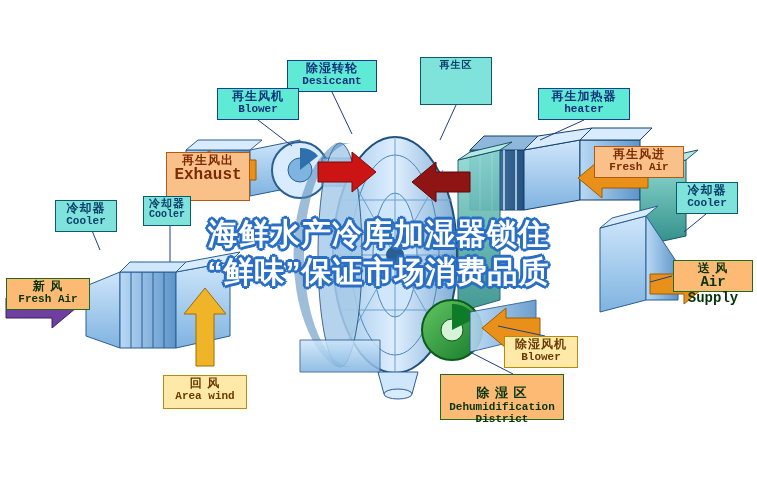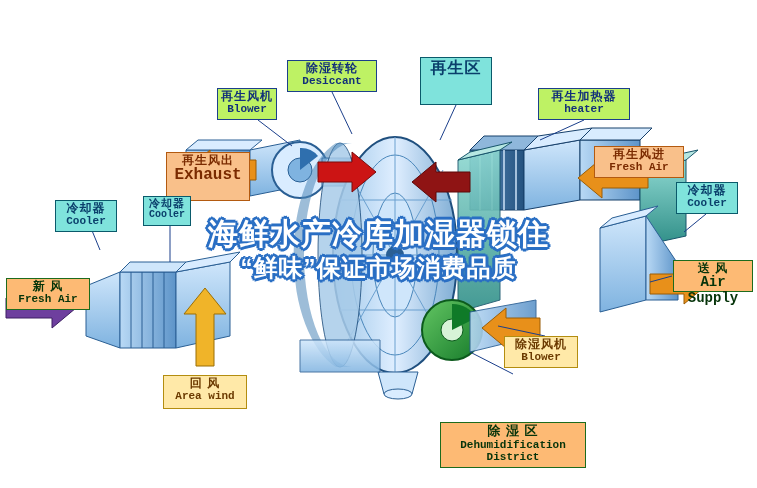--- a/index.html
+++ b/index.html
@@ -5,21 +5,21 @@
   html,body{margin:0;padding:0;background:#fff;}
   body{width:757px;height:488px;font-family:"Liberation Sans",sans-serif;}
   #stage{position:relative;width:757px;height:488px;overflow:hidden;background:#ffffff;}
   #stage svg{position:absolute;left:0;top:0;}
   .lbl{position:absolute;box-sizing:border-box;text-align:center;line-height:1.12;
        font-family:"Liberation Sans",sans-serif;}
   .lbl .cn{font-weight:bold;letter-spacing:1px;display:block;}
   .lbl .en{font-family:"Liberation Mono",monospace;font-weight:bold;display:block;}
   .box{border:1px solid #1b3f8b;}
   
-  .t-blue{background:#bef264;color:#12307a;border-color:#1b3f8b;}
+  .t-blue{background:#5eead4;color:#12307a;border-color:#1b3f8b;}
   .t-cyan{background:#7fe3dc;color:#0a3f6b;border-color:#0a5a6b;}
   .t-green{background:#fdba74;color:#06340a;border-color:#1d6b1d;}
   .t-orange{background:#f9c08a;color:#7a2a00;border-color:#b35a10;}
   .t-yellow{background:#ffe9a8;color:#6b3a00;border-color:#b38d10;}
   .watermark{position:absolute;left:0;right:0;text-align:center;
      font-family:"Liberation Sans",sans-serif;font-weight:bold;
      color:#ffffff;text-shadow:
         -2px -2px 0 #2a6fc4, 2px -2px 0 #2a6fc4,
         -2px  2px 0 #2a6fc4, 2px  2px 0 #2a6fc4,
          0    3px 0 #2a6fc4, 3px 0 0 #2a6fc4, -3px 0 0 #2a6fc4, 0 -3px 0 #2a6fc4;
@@ -162,24 +162,24 @@
       <line x1="86" y1="216" x2="100" y2="250"></line>
     </g>
   </svg>
 
   <div class="lbl box t-blue" style="left:287px;top:60px;width:90px;height:32px;padding-top:1px;">
     <span class="cn" style="font-size:12px">除湿转轮</span>
     <span class="en" style="font-size:11px">Desiccant</span>
   </div>
 
   <div class="lbl box t-cyan" style="left:420px;top:57px;width:72px;height:48px;padding-top:1px;">
-    <span class="cn" style="font-size:16px">再生区</span>
-  </div>
-
-  <div class="lbl box t-blue" style="left:217px;top:88px;width:60px;height:32px;padding-top:1px;">
+    <span class="cn" style="font-size:10px">再生区</span>
+  </div>
+
+  <div class="lbl box t-blue" style="left:217px;top:88px;width:82px;height:32px;padding-top:1px;">
     <span class="cn" style="font-size:12px">再生风机</span>
     <span class="en" style="font-size:11px">Blower</span>
   </div>
 
   <div class="lbl box t-blue" style="left:538px;top:88px;width:92px;height:32px;padding-top:1px;">
     <span class="cn" style="font-size:12px">再生加热器</span>
     <span class="en" style="font-size:11px">heater</span>
   </div>
 
   <div class="lbl box t-orange" style="left:166px;top:152px;width:84px;height:49px;padding-top:1px;">
@@ -220,22 +220,22 @@
   <div class="lbl box t-yellow" style="left:504px;top:336px;width:74px;height:32px;padding-top:1px;">
     <span class="cn" style="font-size:12px">除湿风机</span>
     <span class="en" style="font-size:11px">Blower</span>
   </div>
 
   <div class="lbl box t-yellow" style="left:163px;top:375px;width:84px;height:34px;padding-top:1px;">
     <span class="cn" style="font-size:12px">回  风</span>
     <span class="en" style="font-size:11px">Area wind</span>
   </div>
 
-  <div class="lbl box t-green" style="left:440px;top:374px;width:146px;height:46px;padding-top:1px;margin-top:48px;">
+  <div class="lbl box t-green" style="left:440px;top:374px;width:124px;height:46px;padding-top:11px;">
     <span class="cn" style="font-size:13px">除  湿  区</span>
     <span class="en" style="font-size:11px;white-space:pre-line">Dehumidification
 District</span>
   </div>
 
   <div class="watermark" style="top:214px;font-size:30px;">海鲜水产冷库加湿器锁住</div>
-  <div class="watermark" style="top:252px;font-size:24px;">“鲜味”保证市场消费品质</div>
+  <div class="watermark" style="top:252px;font-size:30px;">“鲜味”保证市场消费品质</div>
 
 </div>
 
 </body></html>

